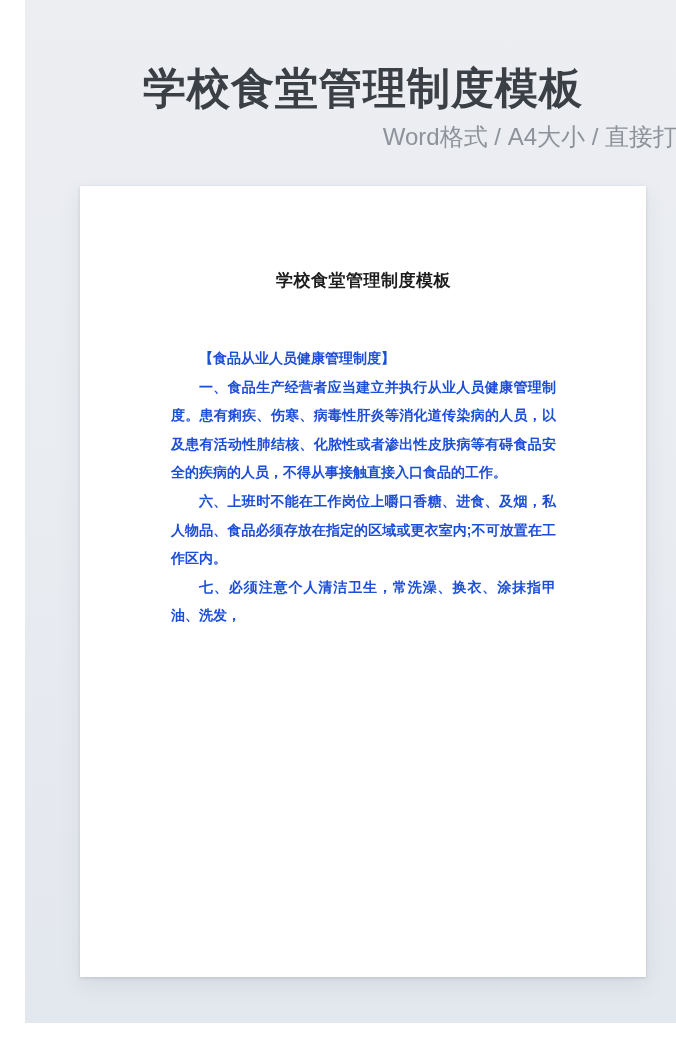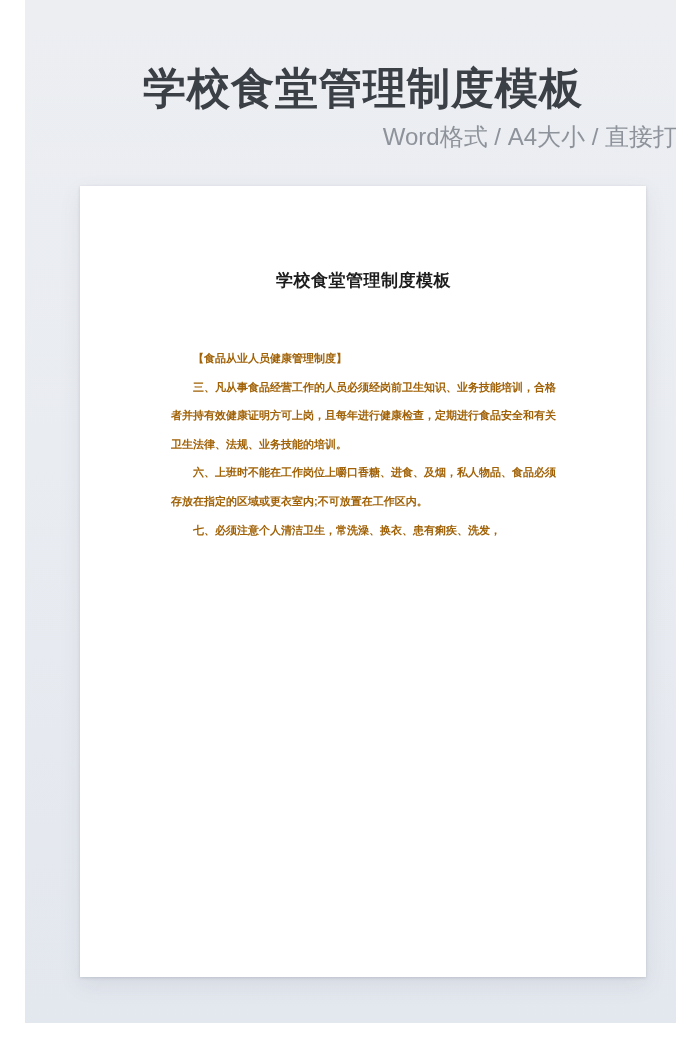--- a/index.html
+++ b/index.html
@@ -56,22 +56,22 @@
   .doc-title {
     margin: 0 0 50px 0;
     font-size: 17px;
     line-height: 26px;
     font-weight: 700;
     text-align: center;
     color: #1c1c1c;
     letter-spacing: 0.5px;
   }
   .doc-body {
-    color: #a16207;
-    font-size: 11px;
+    color: #1d4ed8;
+    font-size: 14px;
     line-height: 28.6px;
     font-weight: 600;
     text-align: justify;
   }
   .doc-body p {
     margin: 0;
     text-indent: 2em;
   }
 </style>
 </head>
@@ -82,19 +82,19 @@
   <div class="header">
     <h1 class="header-title">学校食堂管理制度模板</h1>
     <p class="header-subtitle">Word格式 / A4大小 / 直接打印</p>
   </div>
 
   <div class="paper">
     <h2 class="doc-title">学校食堂管理制度模板</h2>
 
     <div class="doc-body">
       <p>【食品从业人员健康管理制度】</p>
-      <p>三、凡从事食品经营工作的人员必须经岗前卫生知识、业务技能培训，合格者并持有效健康证明方可上岗，且每年进行健康检查，定期进行食品安全和有关卫生法律、法规、业务技能的培训。</p>
+      <p>一、食品生产经营者应当建立并执行从业人员健康管理制度。患有痢疾、伤寒、病毒性肝炎等消化道传染病的人员，以及患有活动性肺结核、化脓性或者渗出性皮肤病等有碍食品安全的疾病的人员，不得从事接触直接入口食品的工作。</p>
       <p>六、上班时不能在工作岗位上嚼口香糖、进食、及烟，私人物品、食品必须存放在指定的区域或更衣室内;不可放置在工作区内。</p>
-      <p>七、必须注意个人清洁卫生，常洗澡、换衣、患有痢疾、洗发，</p>
+      <p>七、必须注意个人清洁卫生，常洗澡、换衣、涂抹指甲油、洗发，</p>
     </div>
   </div>
 
 </div>
 
 </body></html>

